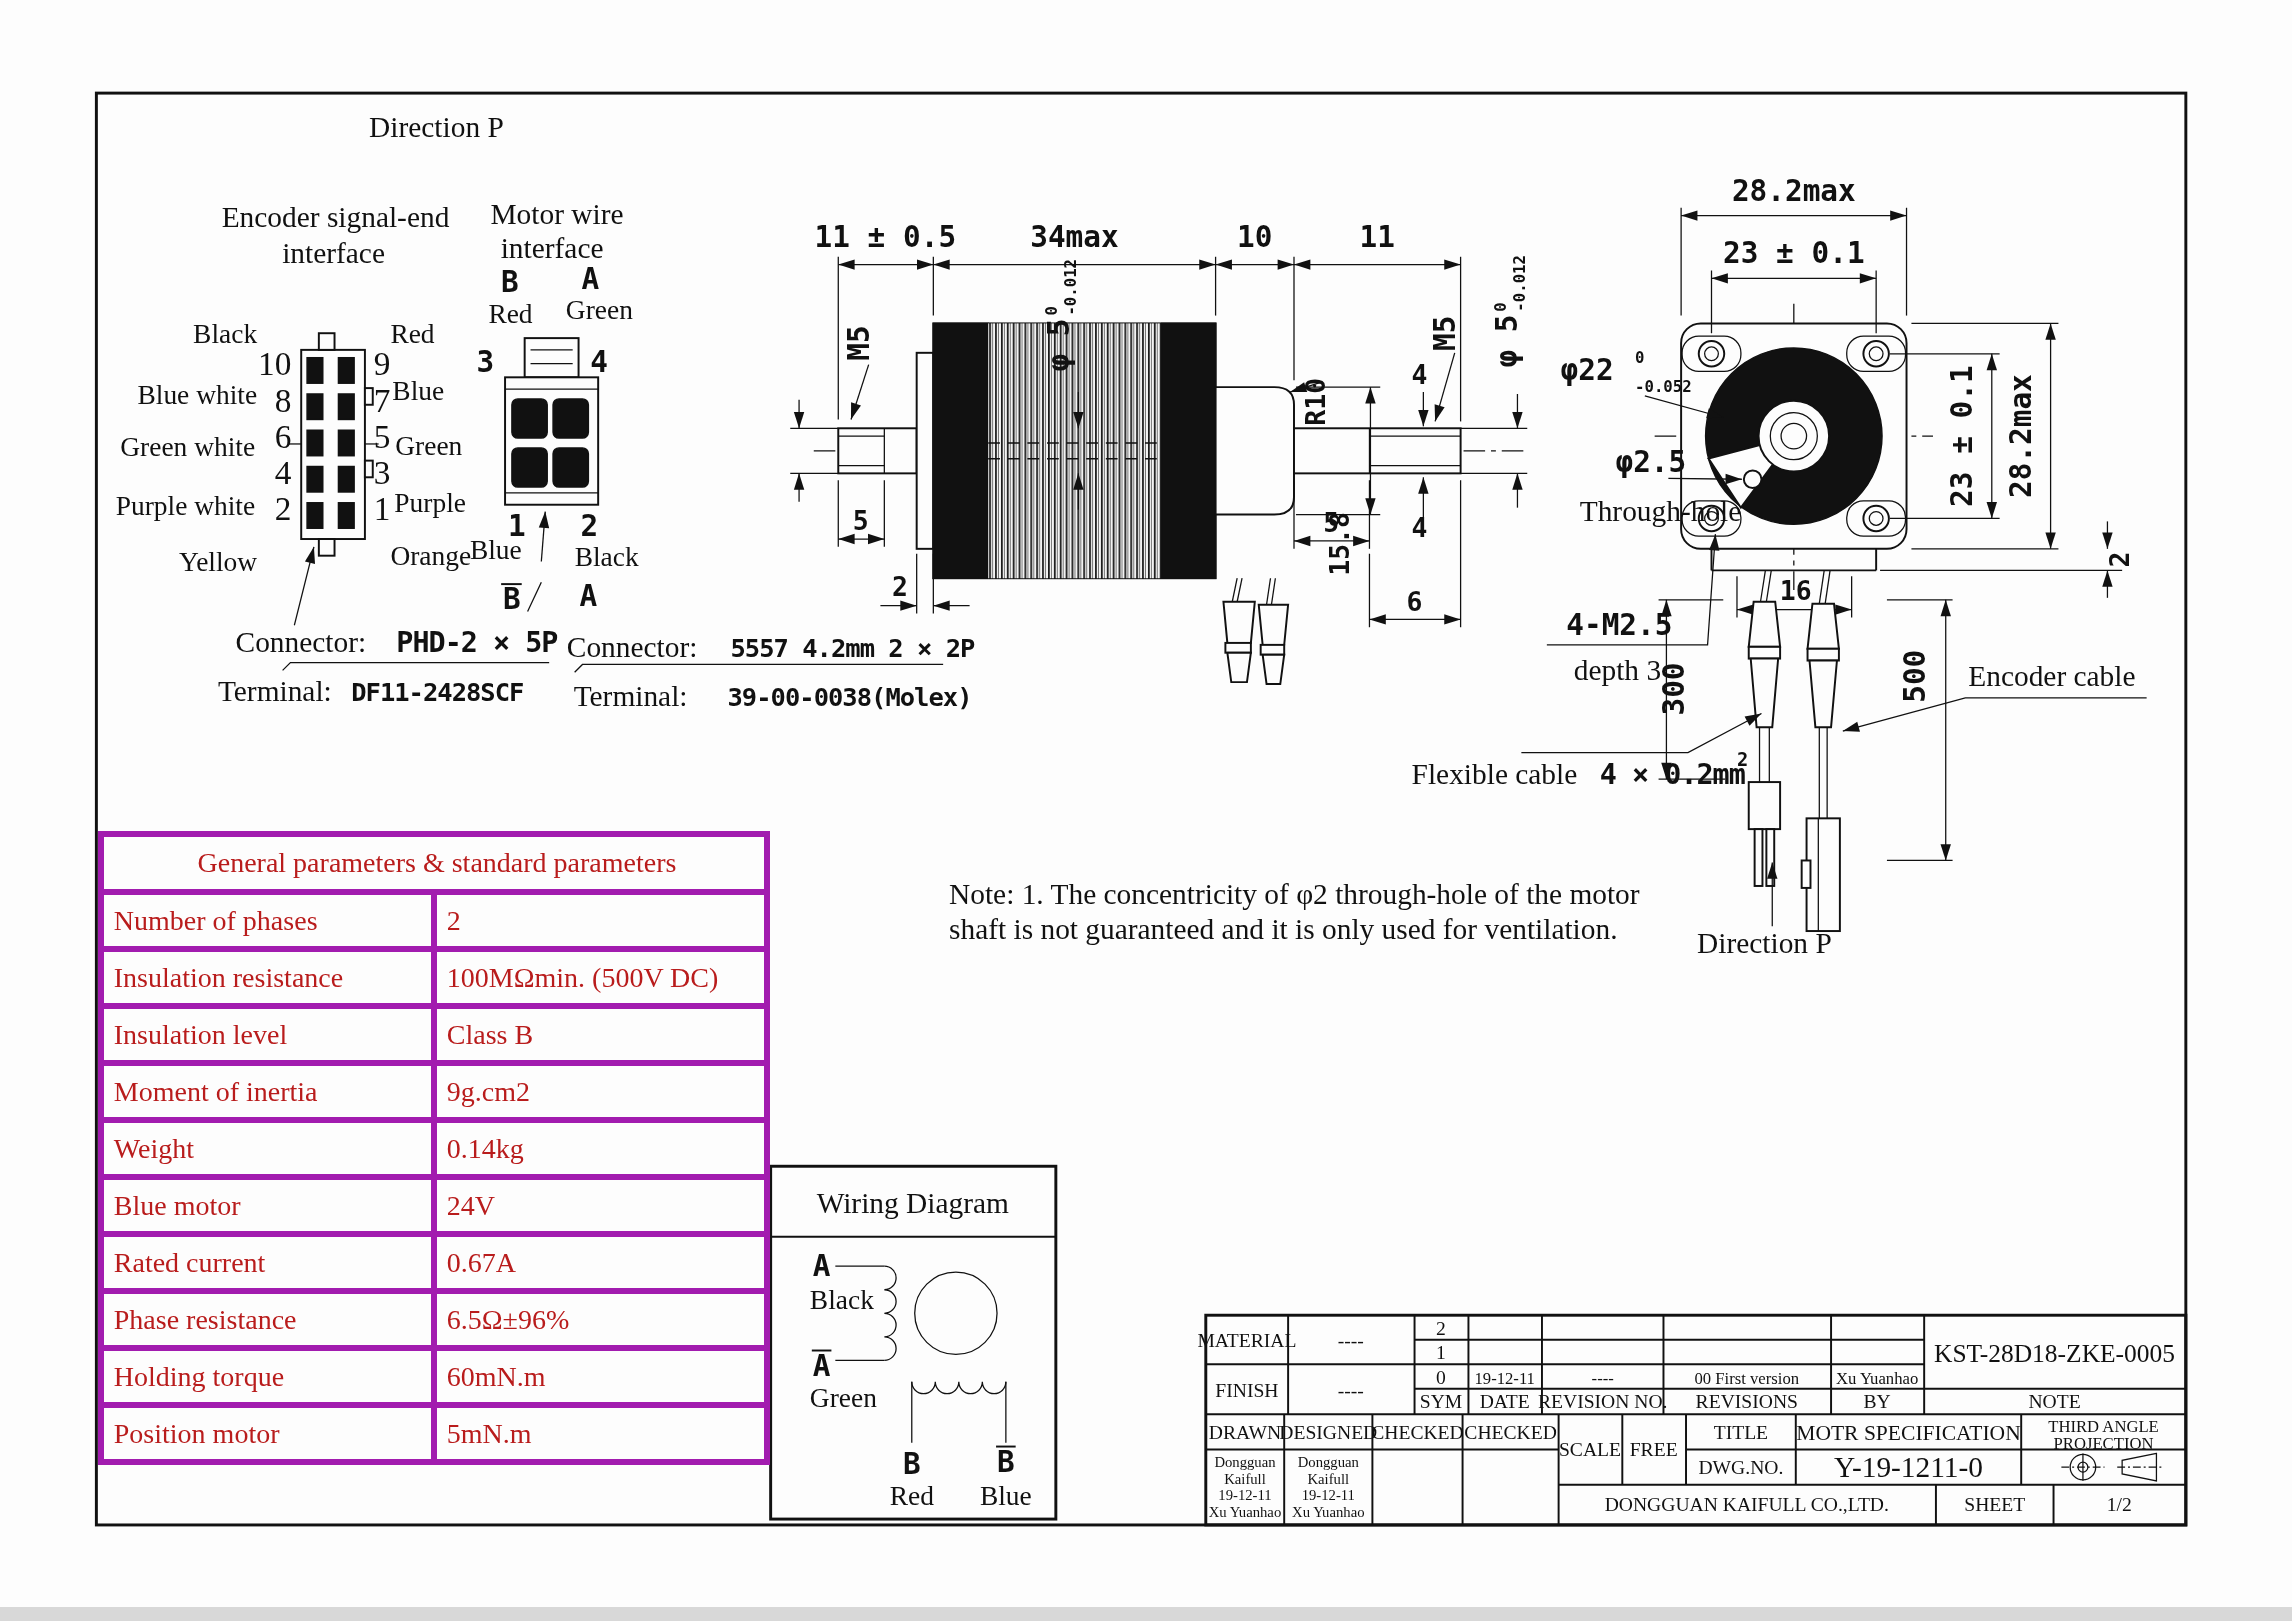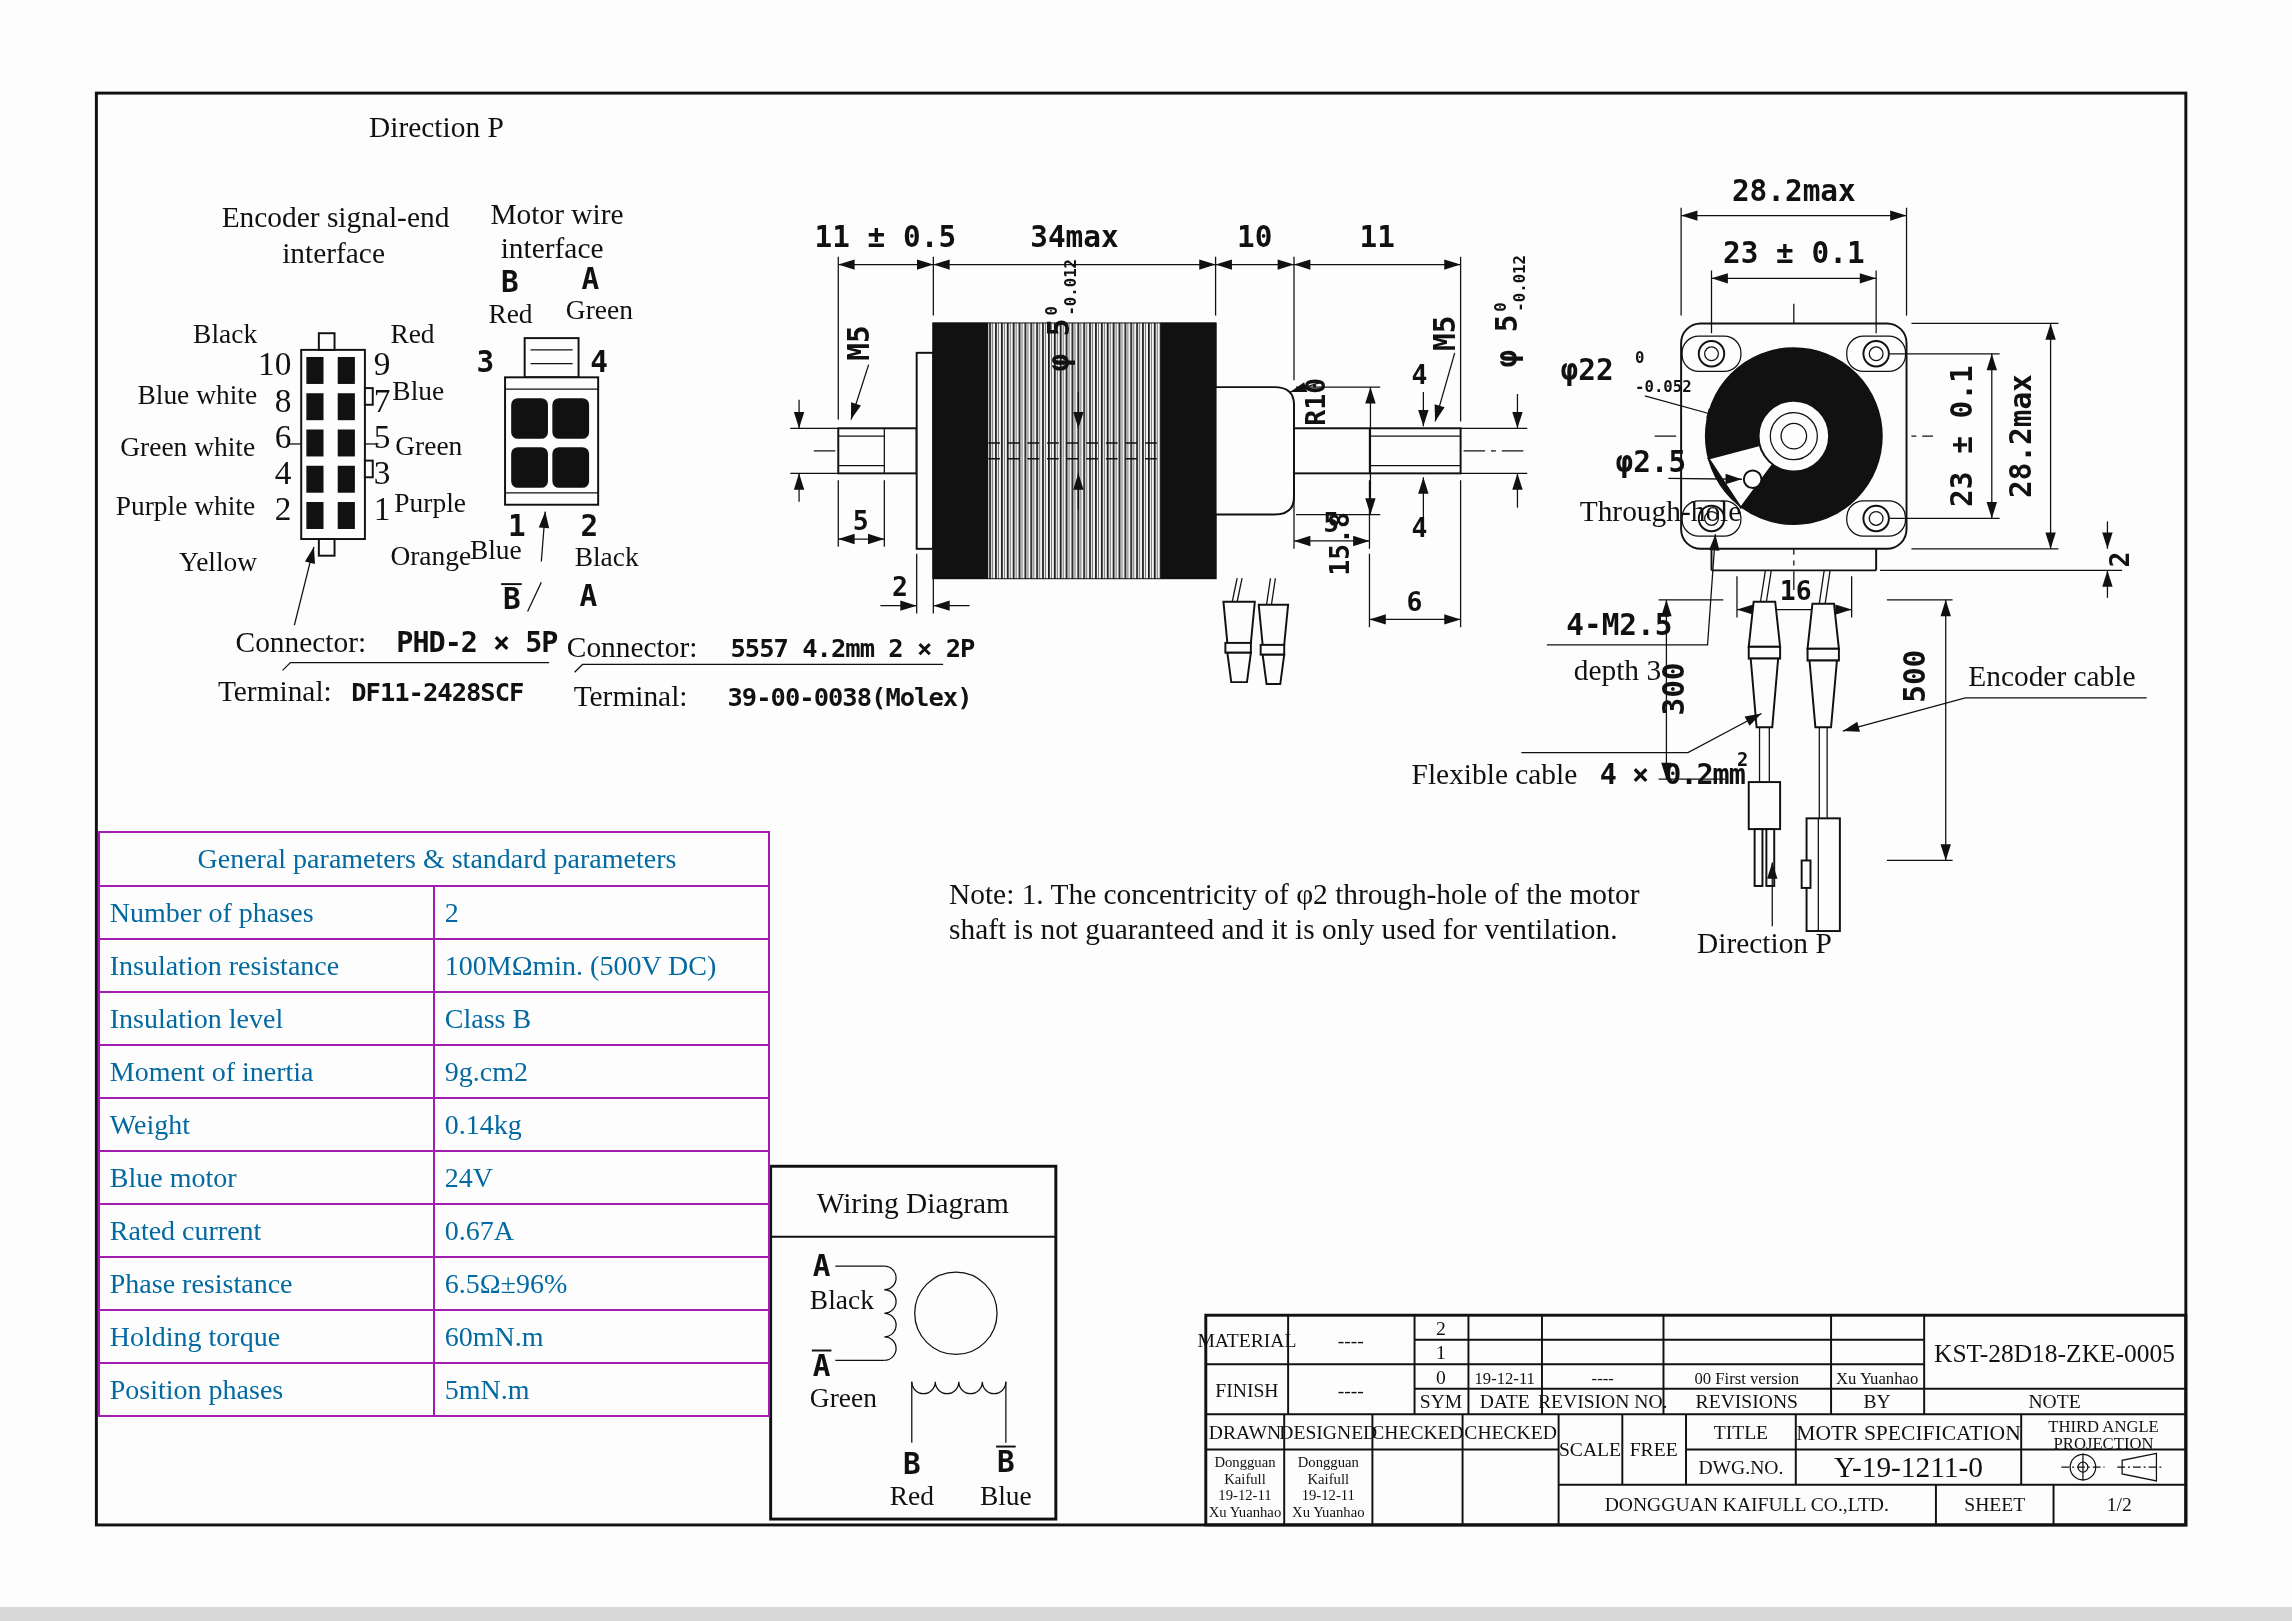--- a/index.html
+++ b/index.html
@@ -27,21 +27,21 @@
   
   .tb{font:20px "Liberation Serif",serif;}
   .tbs{font:17px "Liberation Serif",serif;}
   .tbxs{font:15px "Liberation Serif",serif;}
   .tbv{font:22px "Liberation Serif",serif;}
   .tbnote{font:26px "Liberation Serif",serif;}
   .tbdwg{font:30px "Liberation Serif",serif;}
   
   .params{position:absolute;left:98px;top:831px;width:672px;border-collapse:collapse;
           background:#fdfdfd;table-layout:fixed;}
-  .params td{border:2px solid #a21caf;font-size:28px;color:#0369a1;height:51px;
+  .params td{border:6px solid #a21caf;font-size:28px;color:#b91c1c;height:51px;
              padding:0 3.9px 0 9.8px;overflow:hidden;white-space:nowrap;}
   .params tr.hdr td{text-align:center;height:52px;}
   .params td.c1{width:353px;}
 </style>
 </head>
 <body>
 
 <div class="sheet">
 
 <svg class="drawing" width="2293" height="1621" viewBox="0 0 2339 1654">
@@ -542,20 +542,20 @@
         </tr>
   <tr>
           <td class="c1">Phase resistance</td>
           <td>6.5Ω±96%</td>
         </tr>
   <tr>
           <td class="c1">Holding torque</td>
           <td>60mN.m</td>
         </tr>
   <tr>
-          <td class="c1">Position phases</td>
+          <td class="c1">Position motor</td>
           <td>5mN.m</td>
         </tr>
 </tbody>
     </table>
 
 </div>
 
 
 </body></html>

